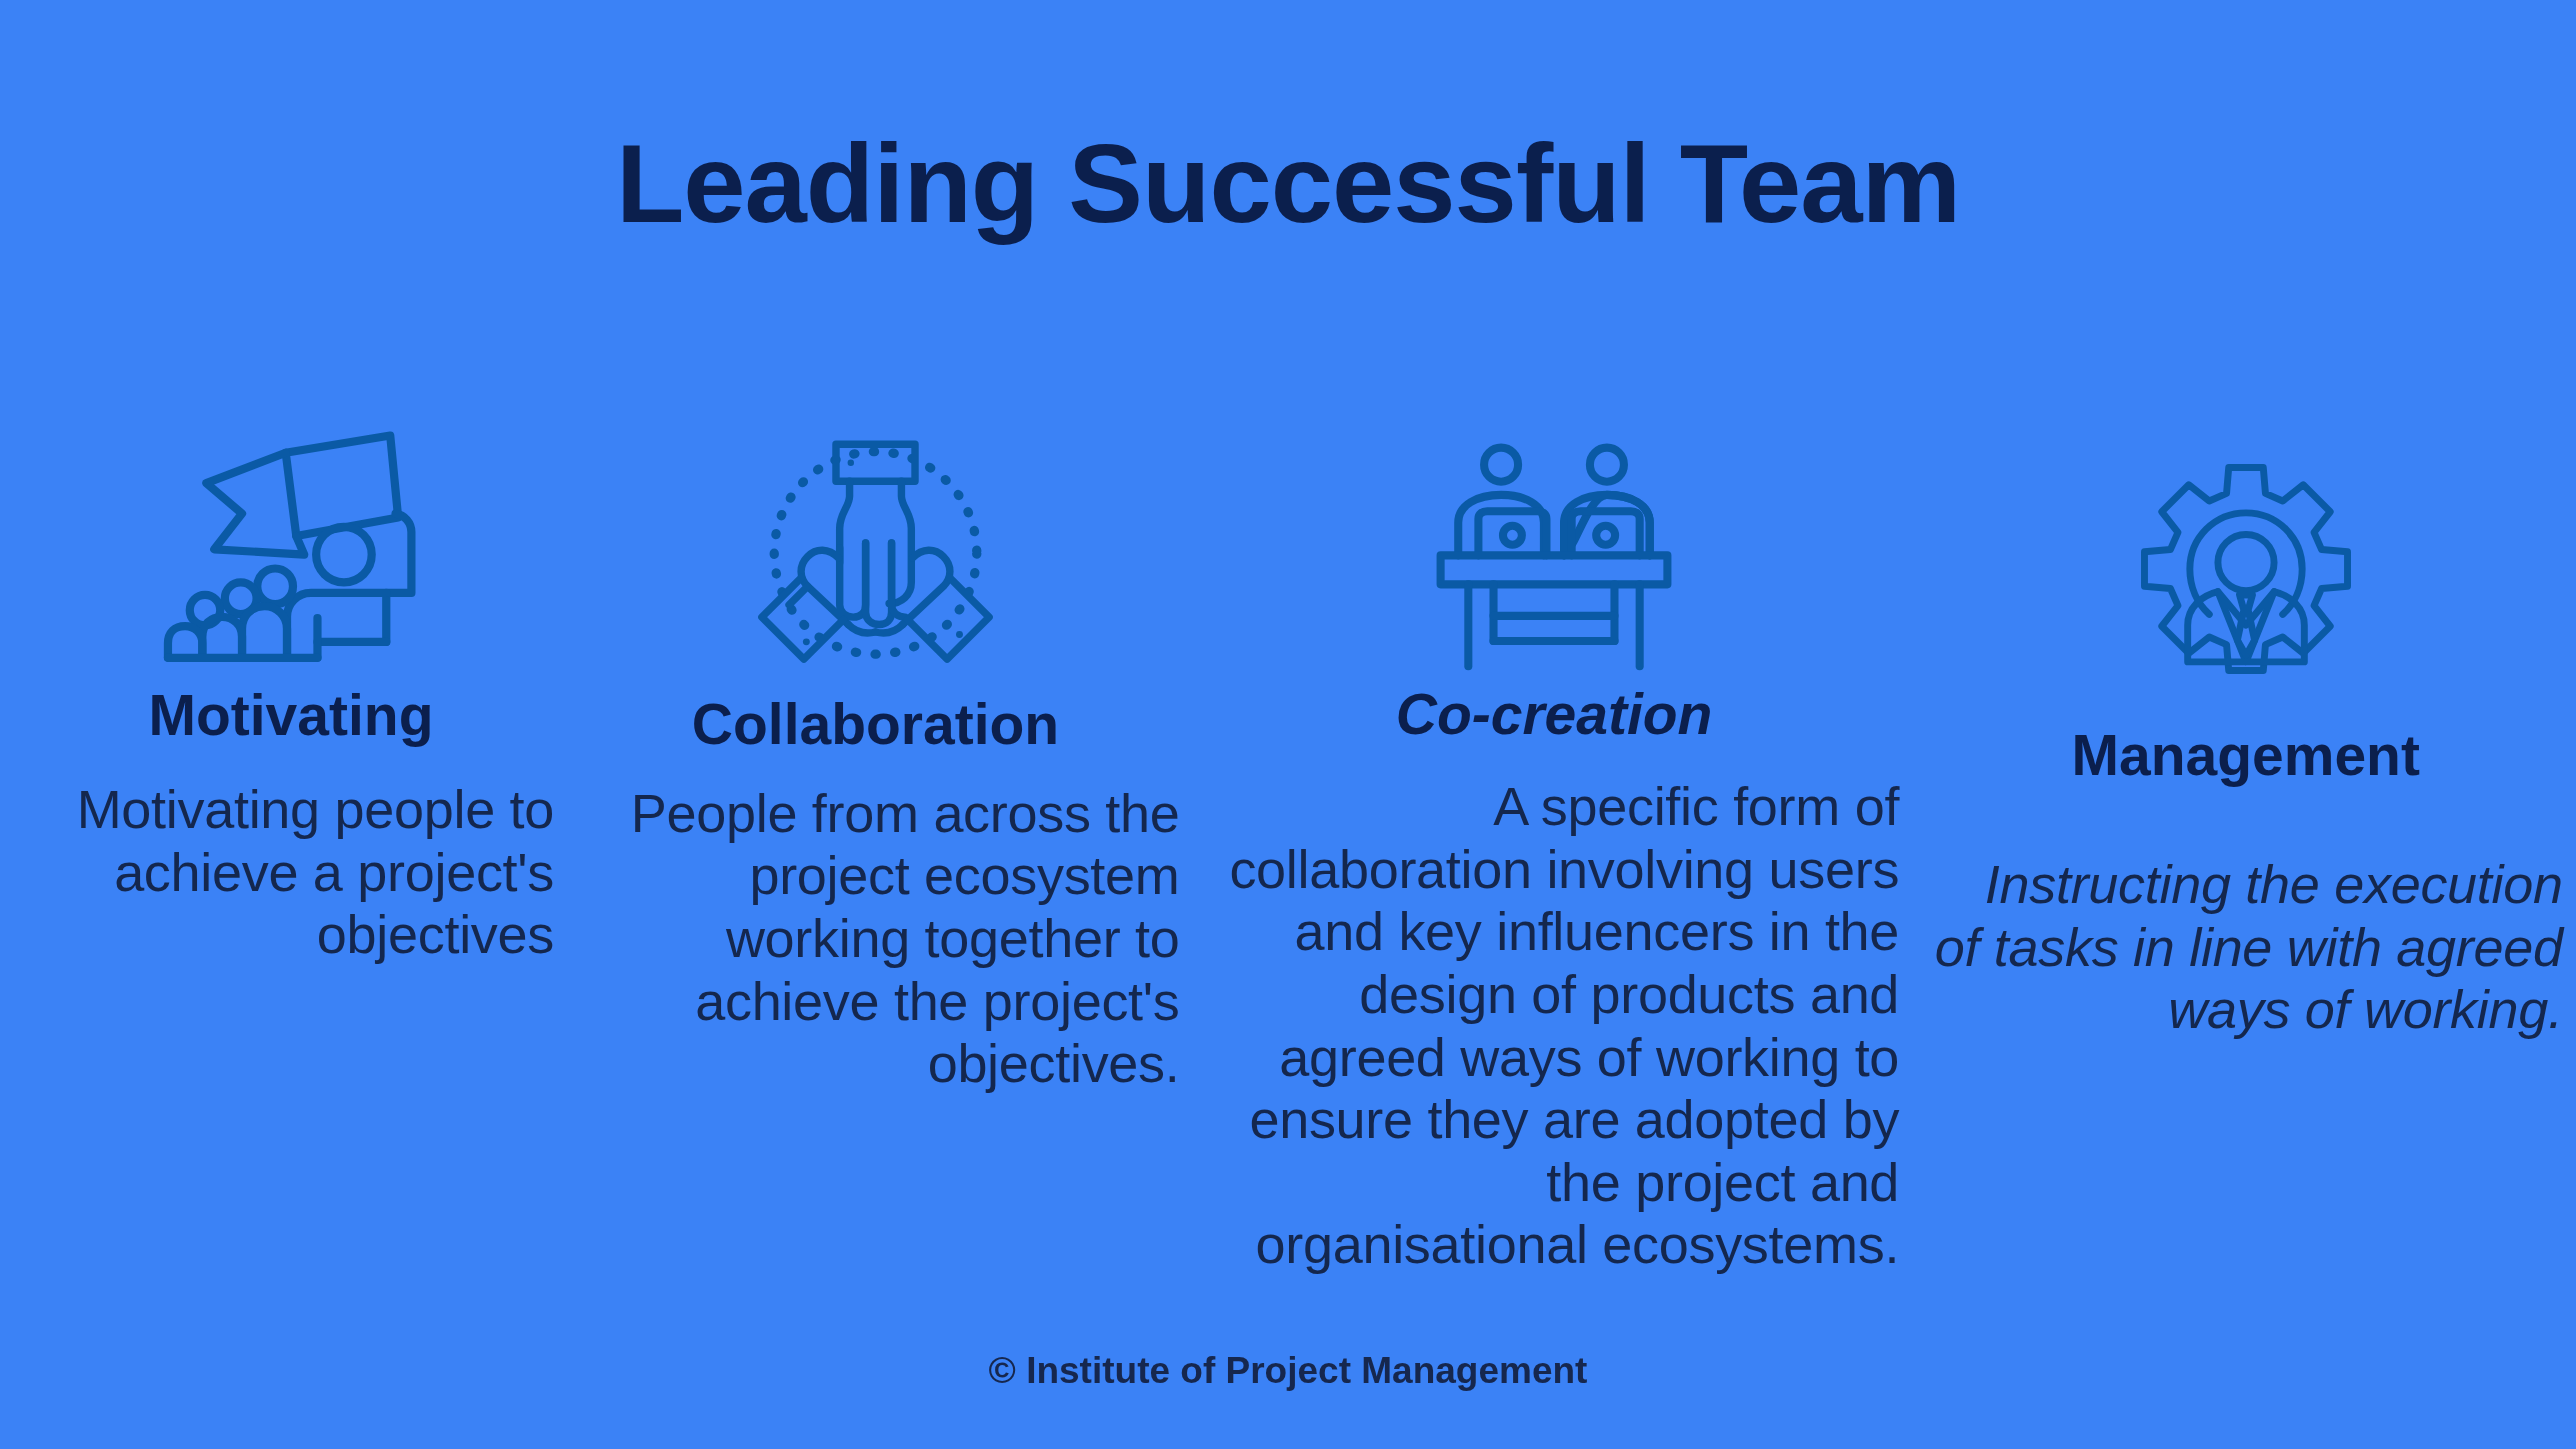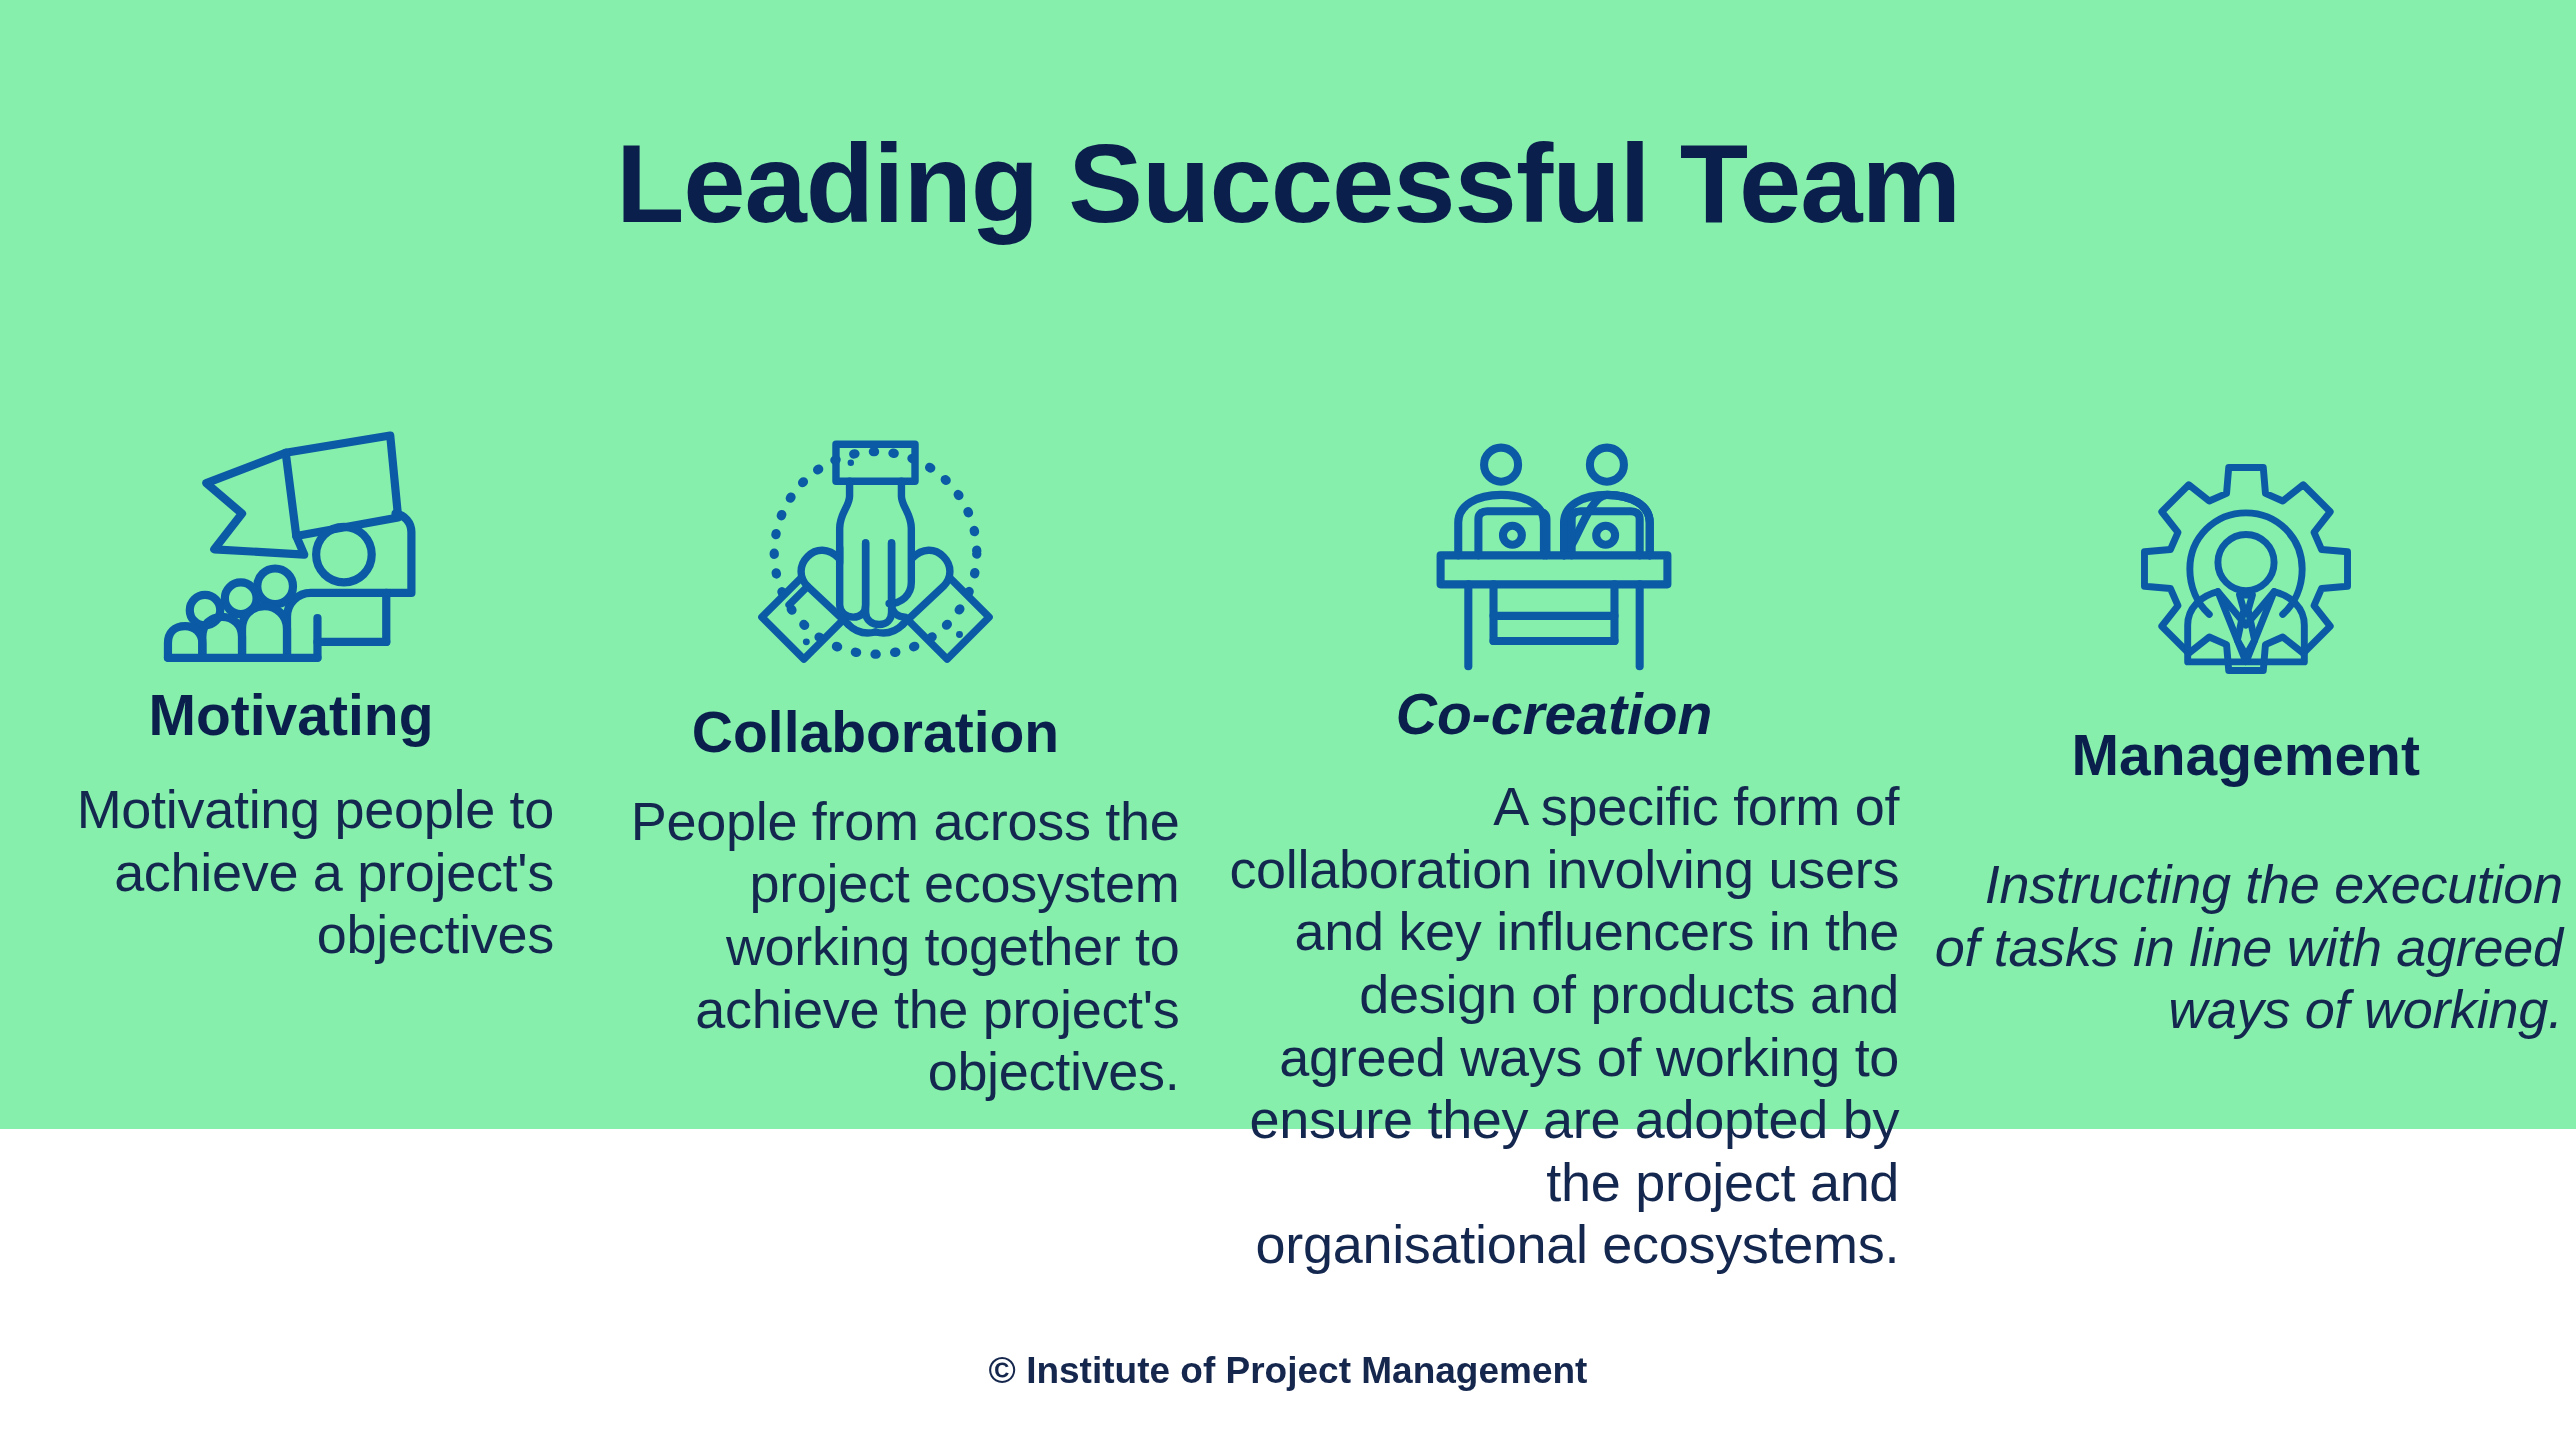--- a/index.html
+++ b/index.html
@@ -11,22 +11,22 @@
     width: 2576px;
     height: 1449px;
     font-family: "Liberation Sans", "DejaVu Sans", sans-serif;
     color: #14274e;
     overflow: hidden;
     position: relative;
   }
   .slide {
     position: relative;
     width: 2576px;
-    height: 1129px;
-    background: #86efac;
+    height: 1449px;
+    background: #3b82f6;
   }
 
   
   .title {
     position: absolute;
     top: 128px;
     left: 0;
     width: 2576px;
     text-align: center;
     font-size: 112px;
@@ -72,21 +72,21 @@
 
   .heading {
     font-size: 57px;
     font-weight: 700;
     color: #0b1f4d;
     line-height: 1.05;
     text-align: center;
     white-space: nowrap;
   }
   .h-0 { margin-top: 6.2px; }
-  .h-1 { margin-top: 23px; }
+  .h-1 { margin-top: 15px; }
   .h-2 { margin-top: 5.2px; font-style: italic; }
   .h-3 { margin-top: 6.2px; }
 
   .desc {
     font-size: 54px;
     font-weight: 400;
     color: #14274e;
     line-height: 1.16;
     text-align: right;
     letter-spacing: -0.3px;

